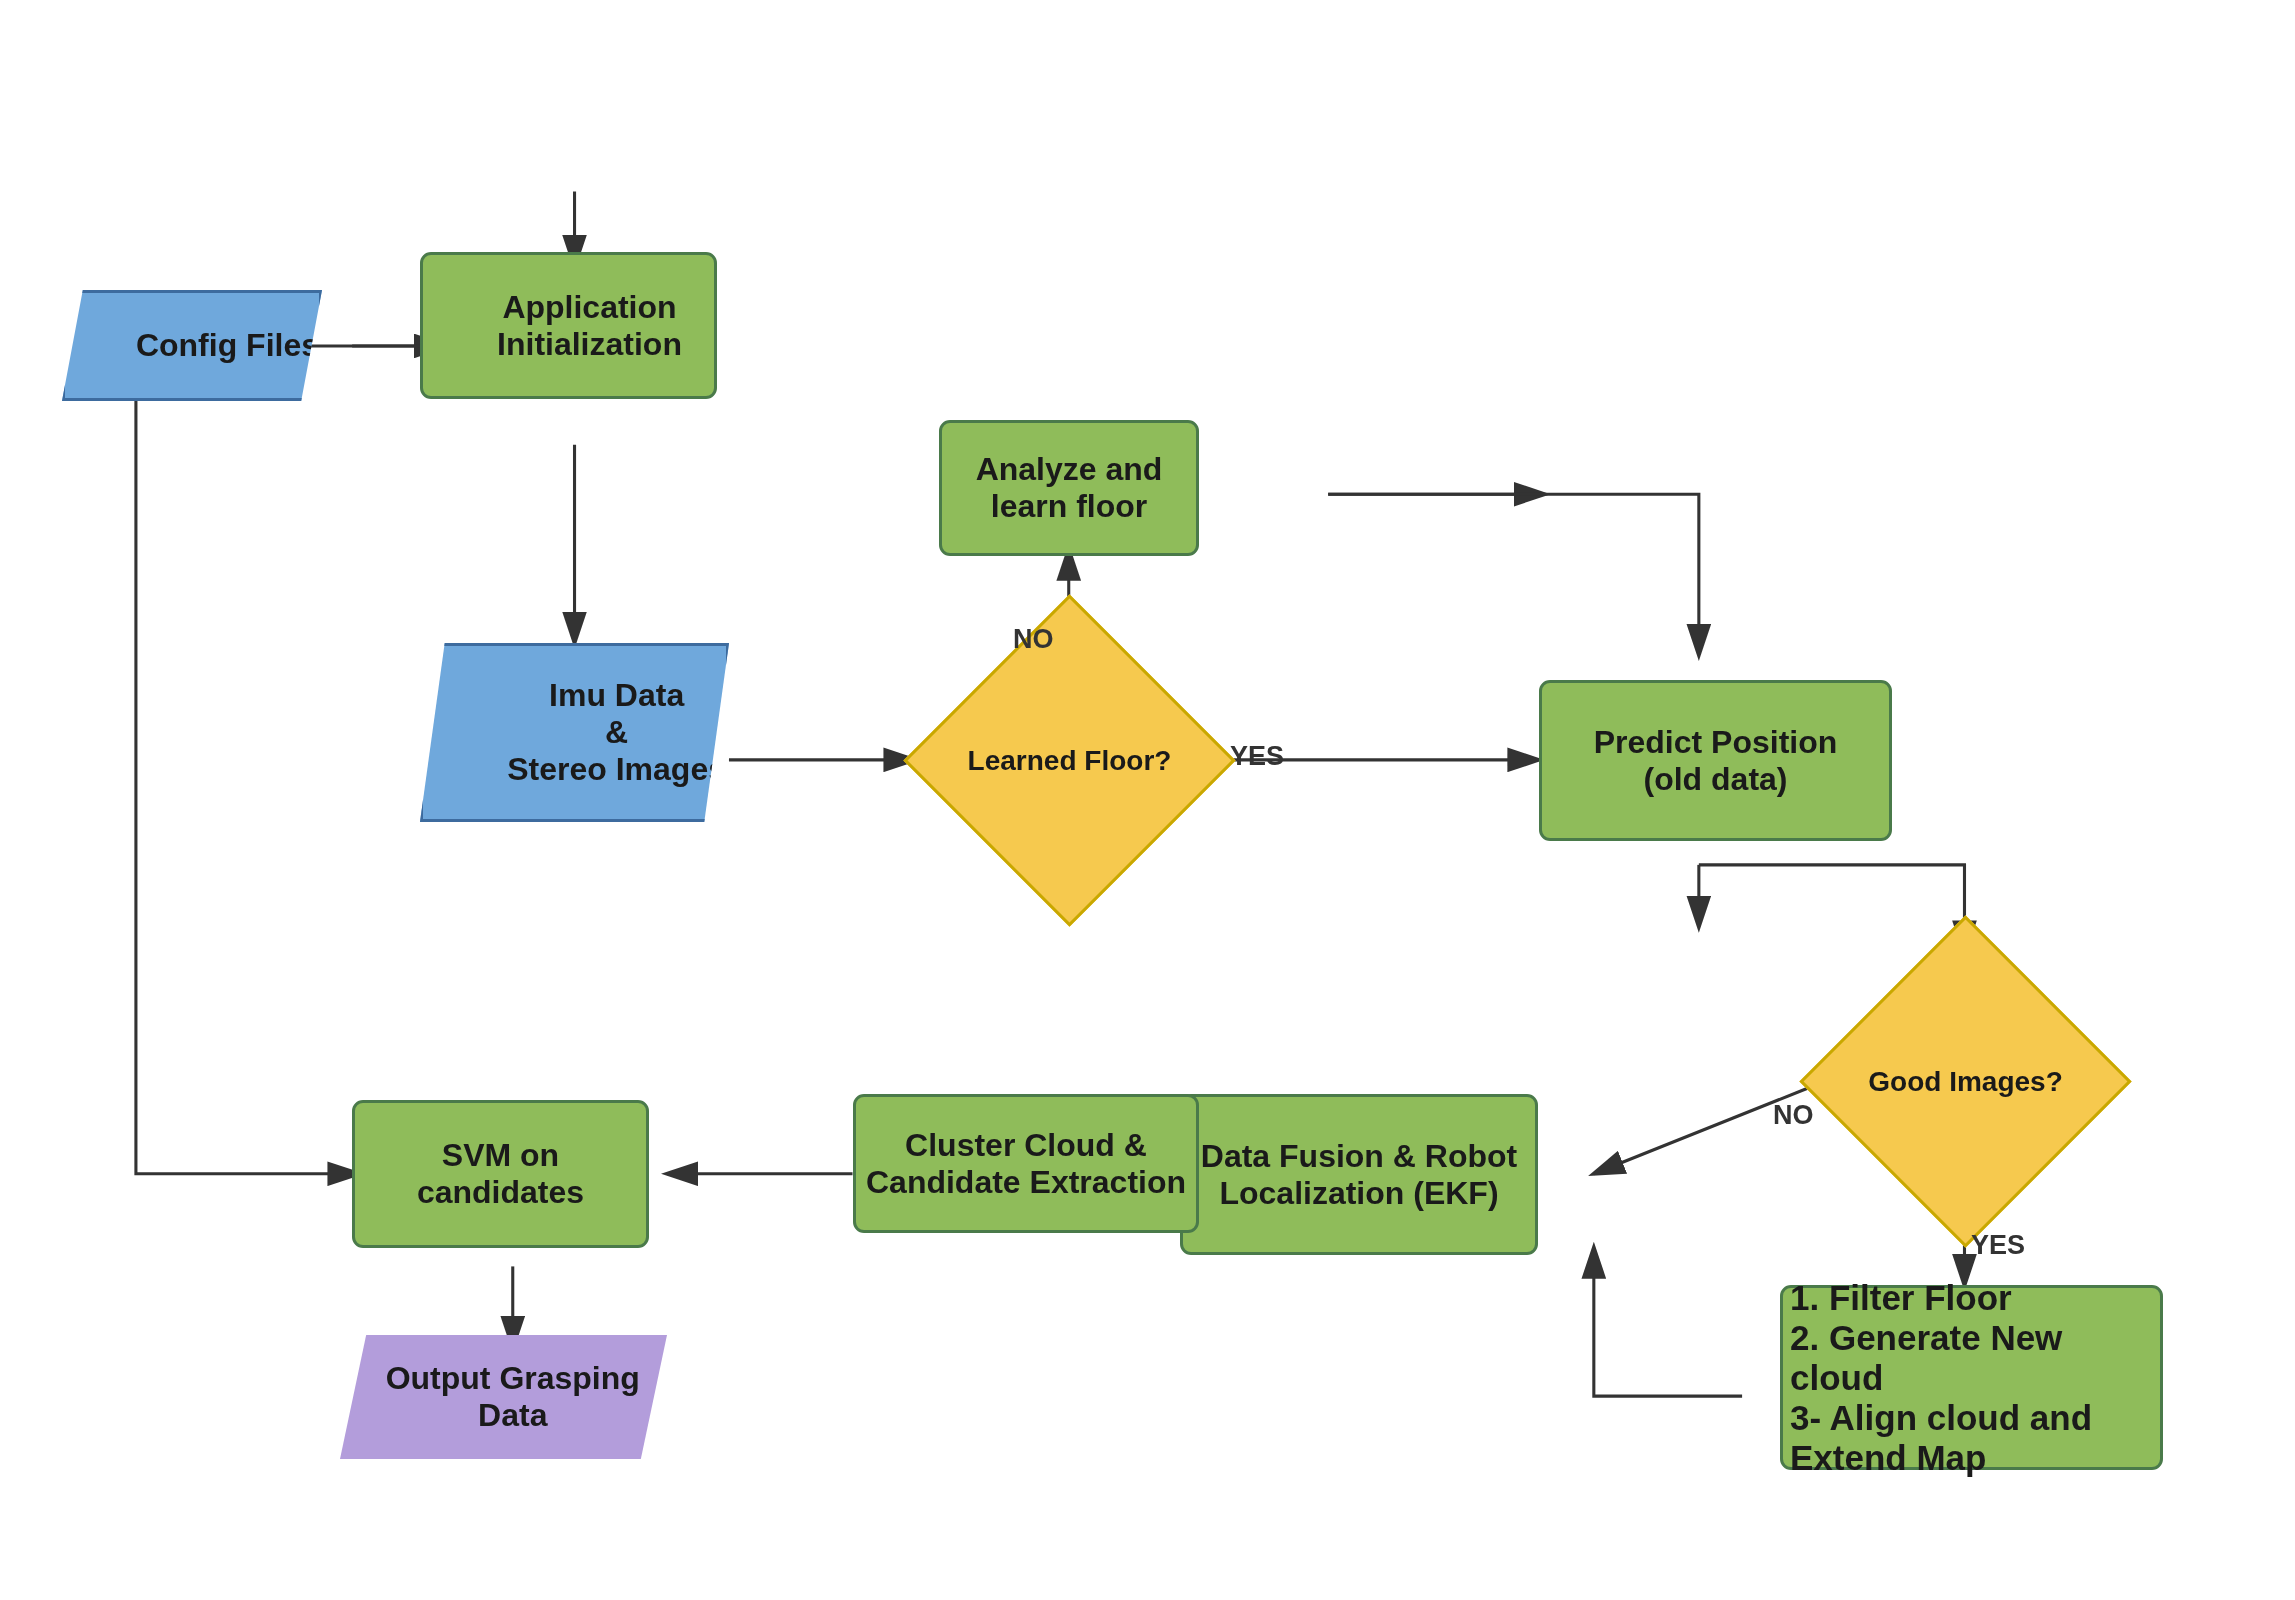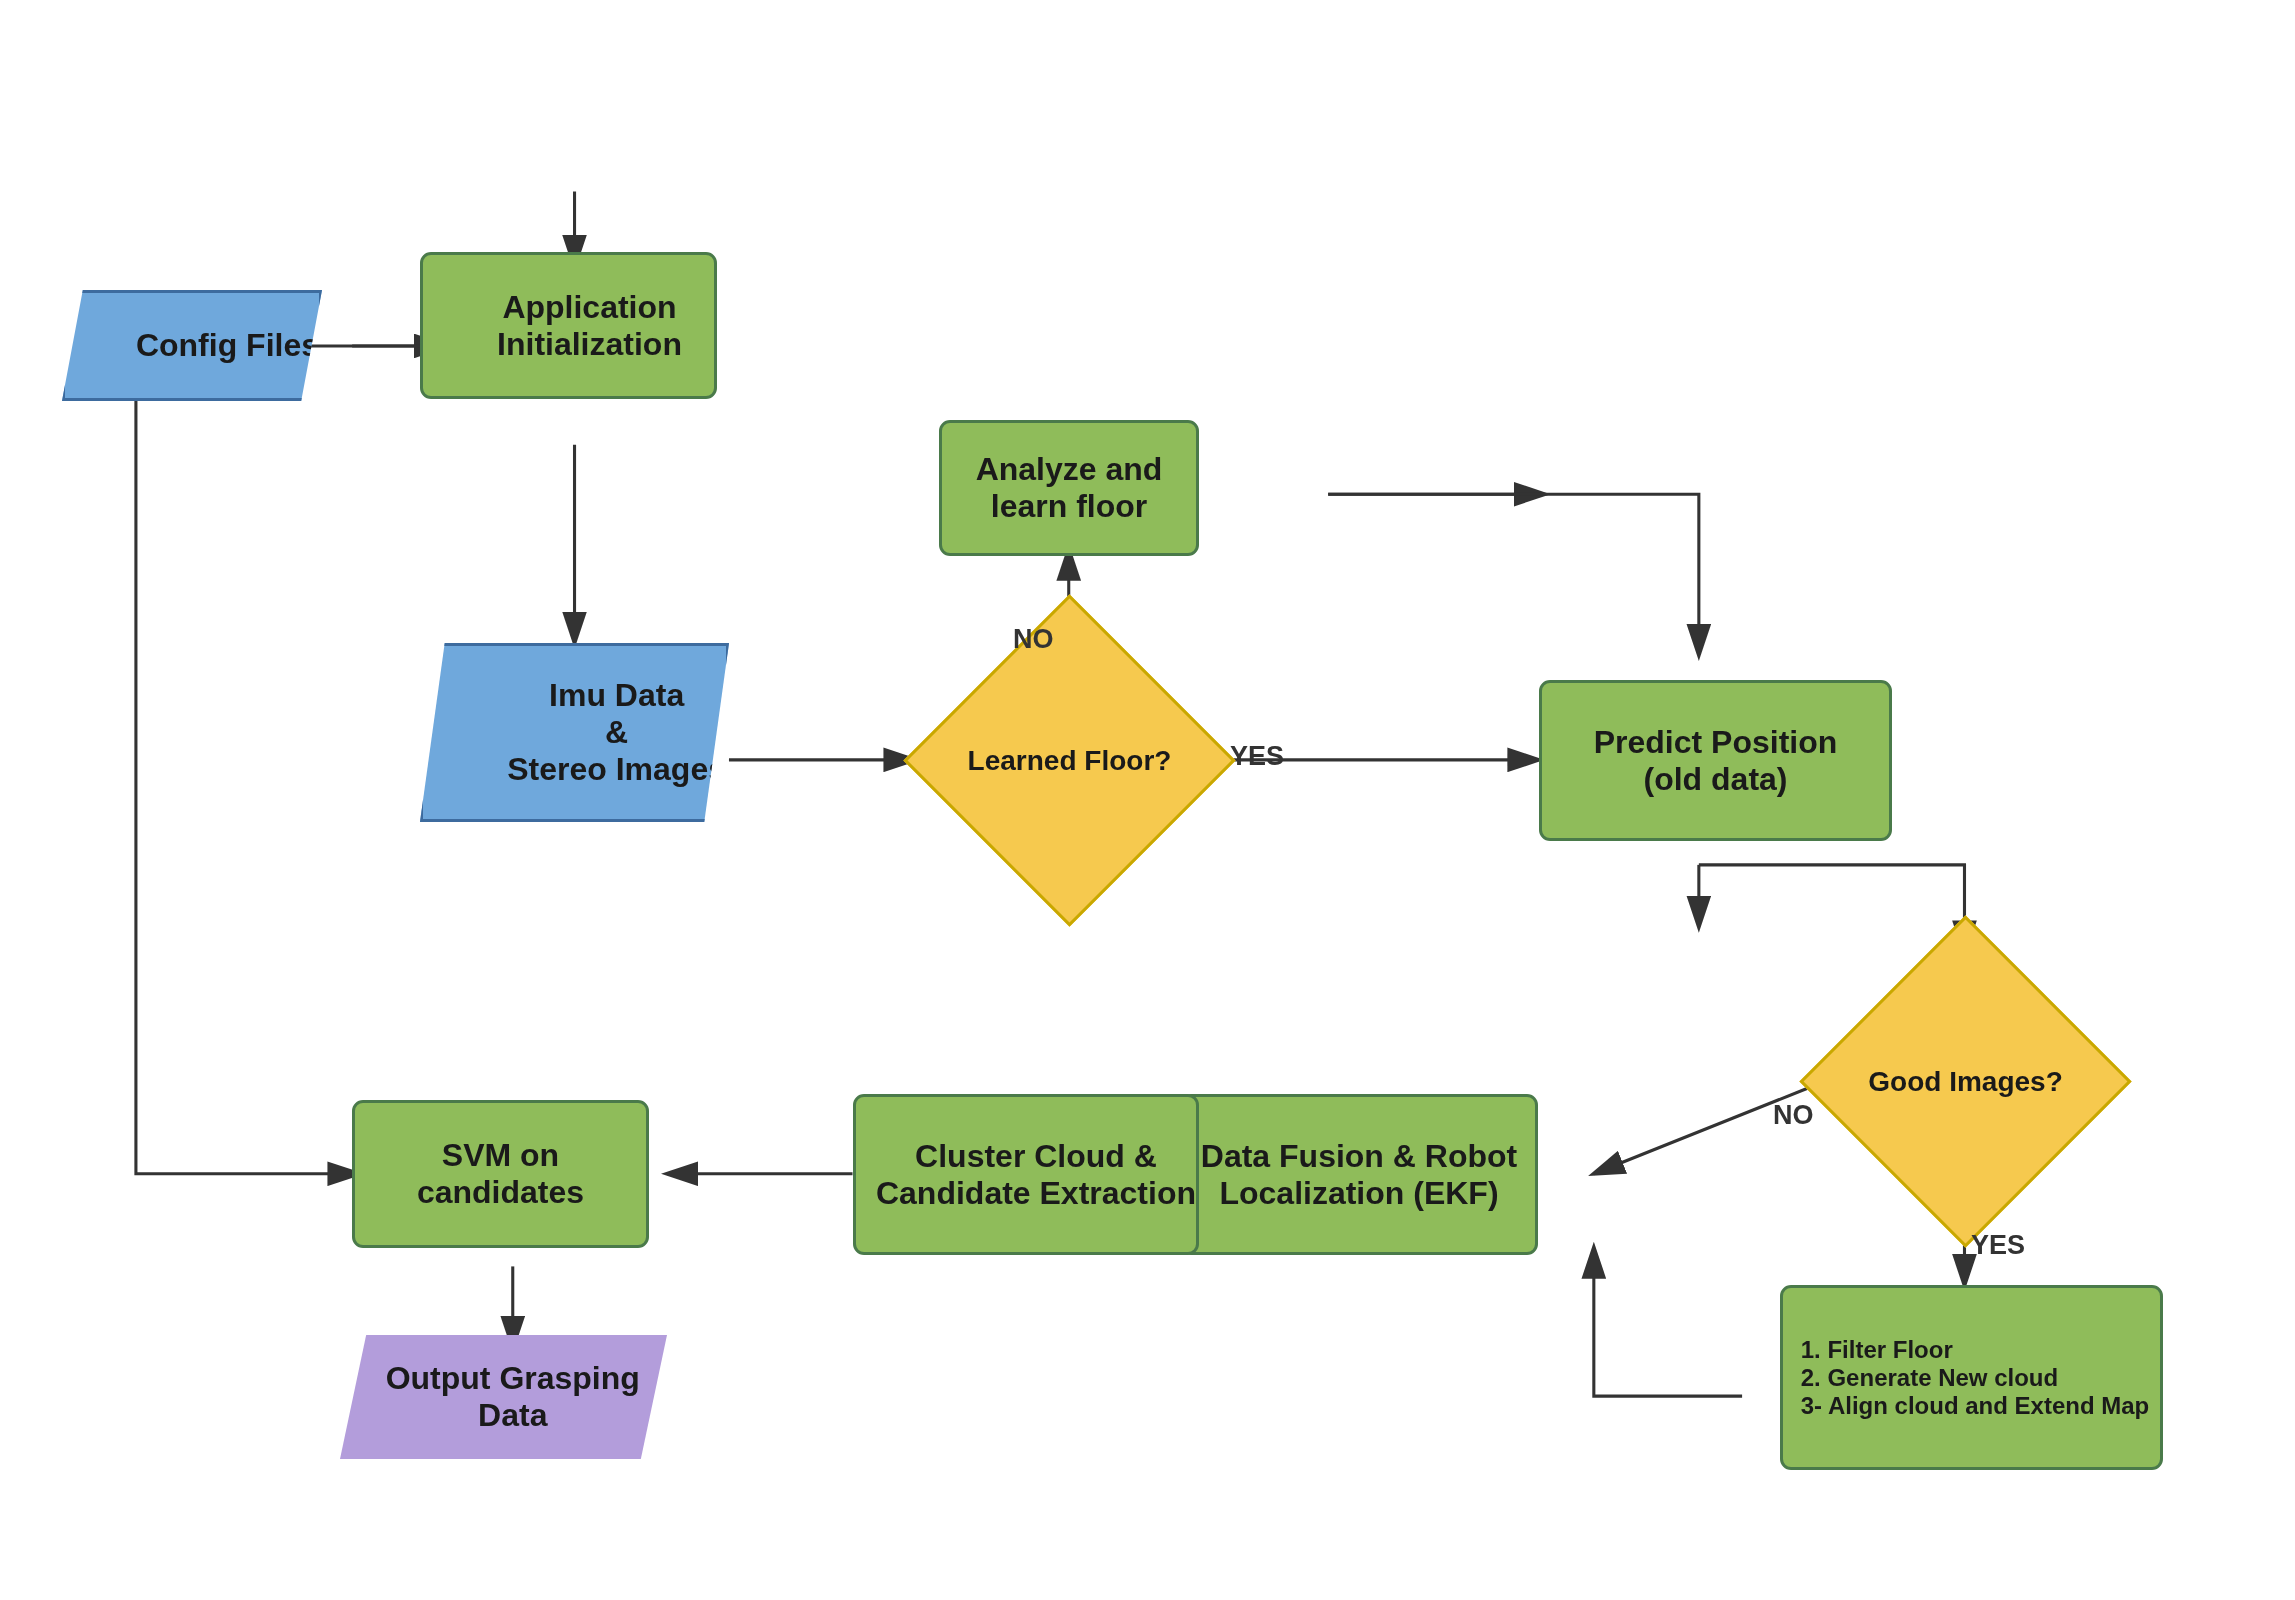--- a/index.html
+++ b/index.html
@@ -172,31 +172,31 @@
 (old data)</span>
   </div>
 
   <div class="node diamond" style="width:235px;height:235px;left:1848px;top:964px;">
     <div class="diamond-text">
       <span style="white-space:pre-line;font-size:28px;">Good Images?</span>
     </div>
   </div>
 
   <div class="node rounded-rect" style="width:383px;height:185px;left:1780px;top:1285px;">
-    <span style="white-space:pre-line;font-size:24px;text-align:left;padding-left:7px;">1. Filter Floor
+    <span style="white-space:pre-line;font-size:35px;text-align:left;padding-left:7px;">1. Filter Floor
 2. Generate New cloud
 3- Align cloud and Extend Map</span>
   </div>
 
   <div class="node rounded-rect" style="width:358px;height:161px;left:1180px;top:1094px;">
     <span style="white-space:pre-line;">Data Fusion &amp; Robot
 Localization (EKF)</span>
   </div>
 
-  <div class="node rounded-rect" style="width:346px;height:161px;left:853px;top:1094px;justify-content:flex-end;">
+  <div class="node rounded-rect" style="width:346px;height:139px;left:853px;top:1094px;">
     <span style="white-space:pre-line;">Cluster Cloud &amp;
 Candidate Extraction</span>
   </div>
 
   <div class="node rounded-rect" style="width:297px;height:148px;left:352px;top:1100px;">
     <span style="white-space:pre-line;">SVM on candidates</span>
   </div>
 
   <div class="node parallelogram-purple" style="width:327px;height:124px;left:340px;top:1335px;">
     <span style="white-space:pre-line;margin-left:18.5px;">Output Grasping Data</span>

